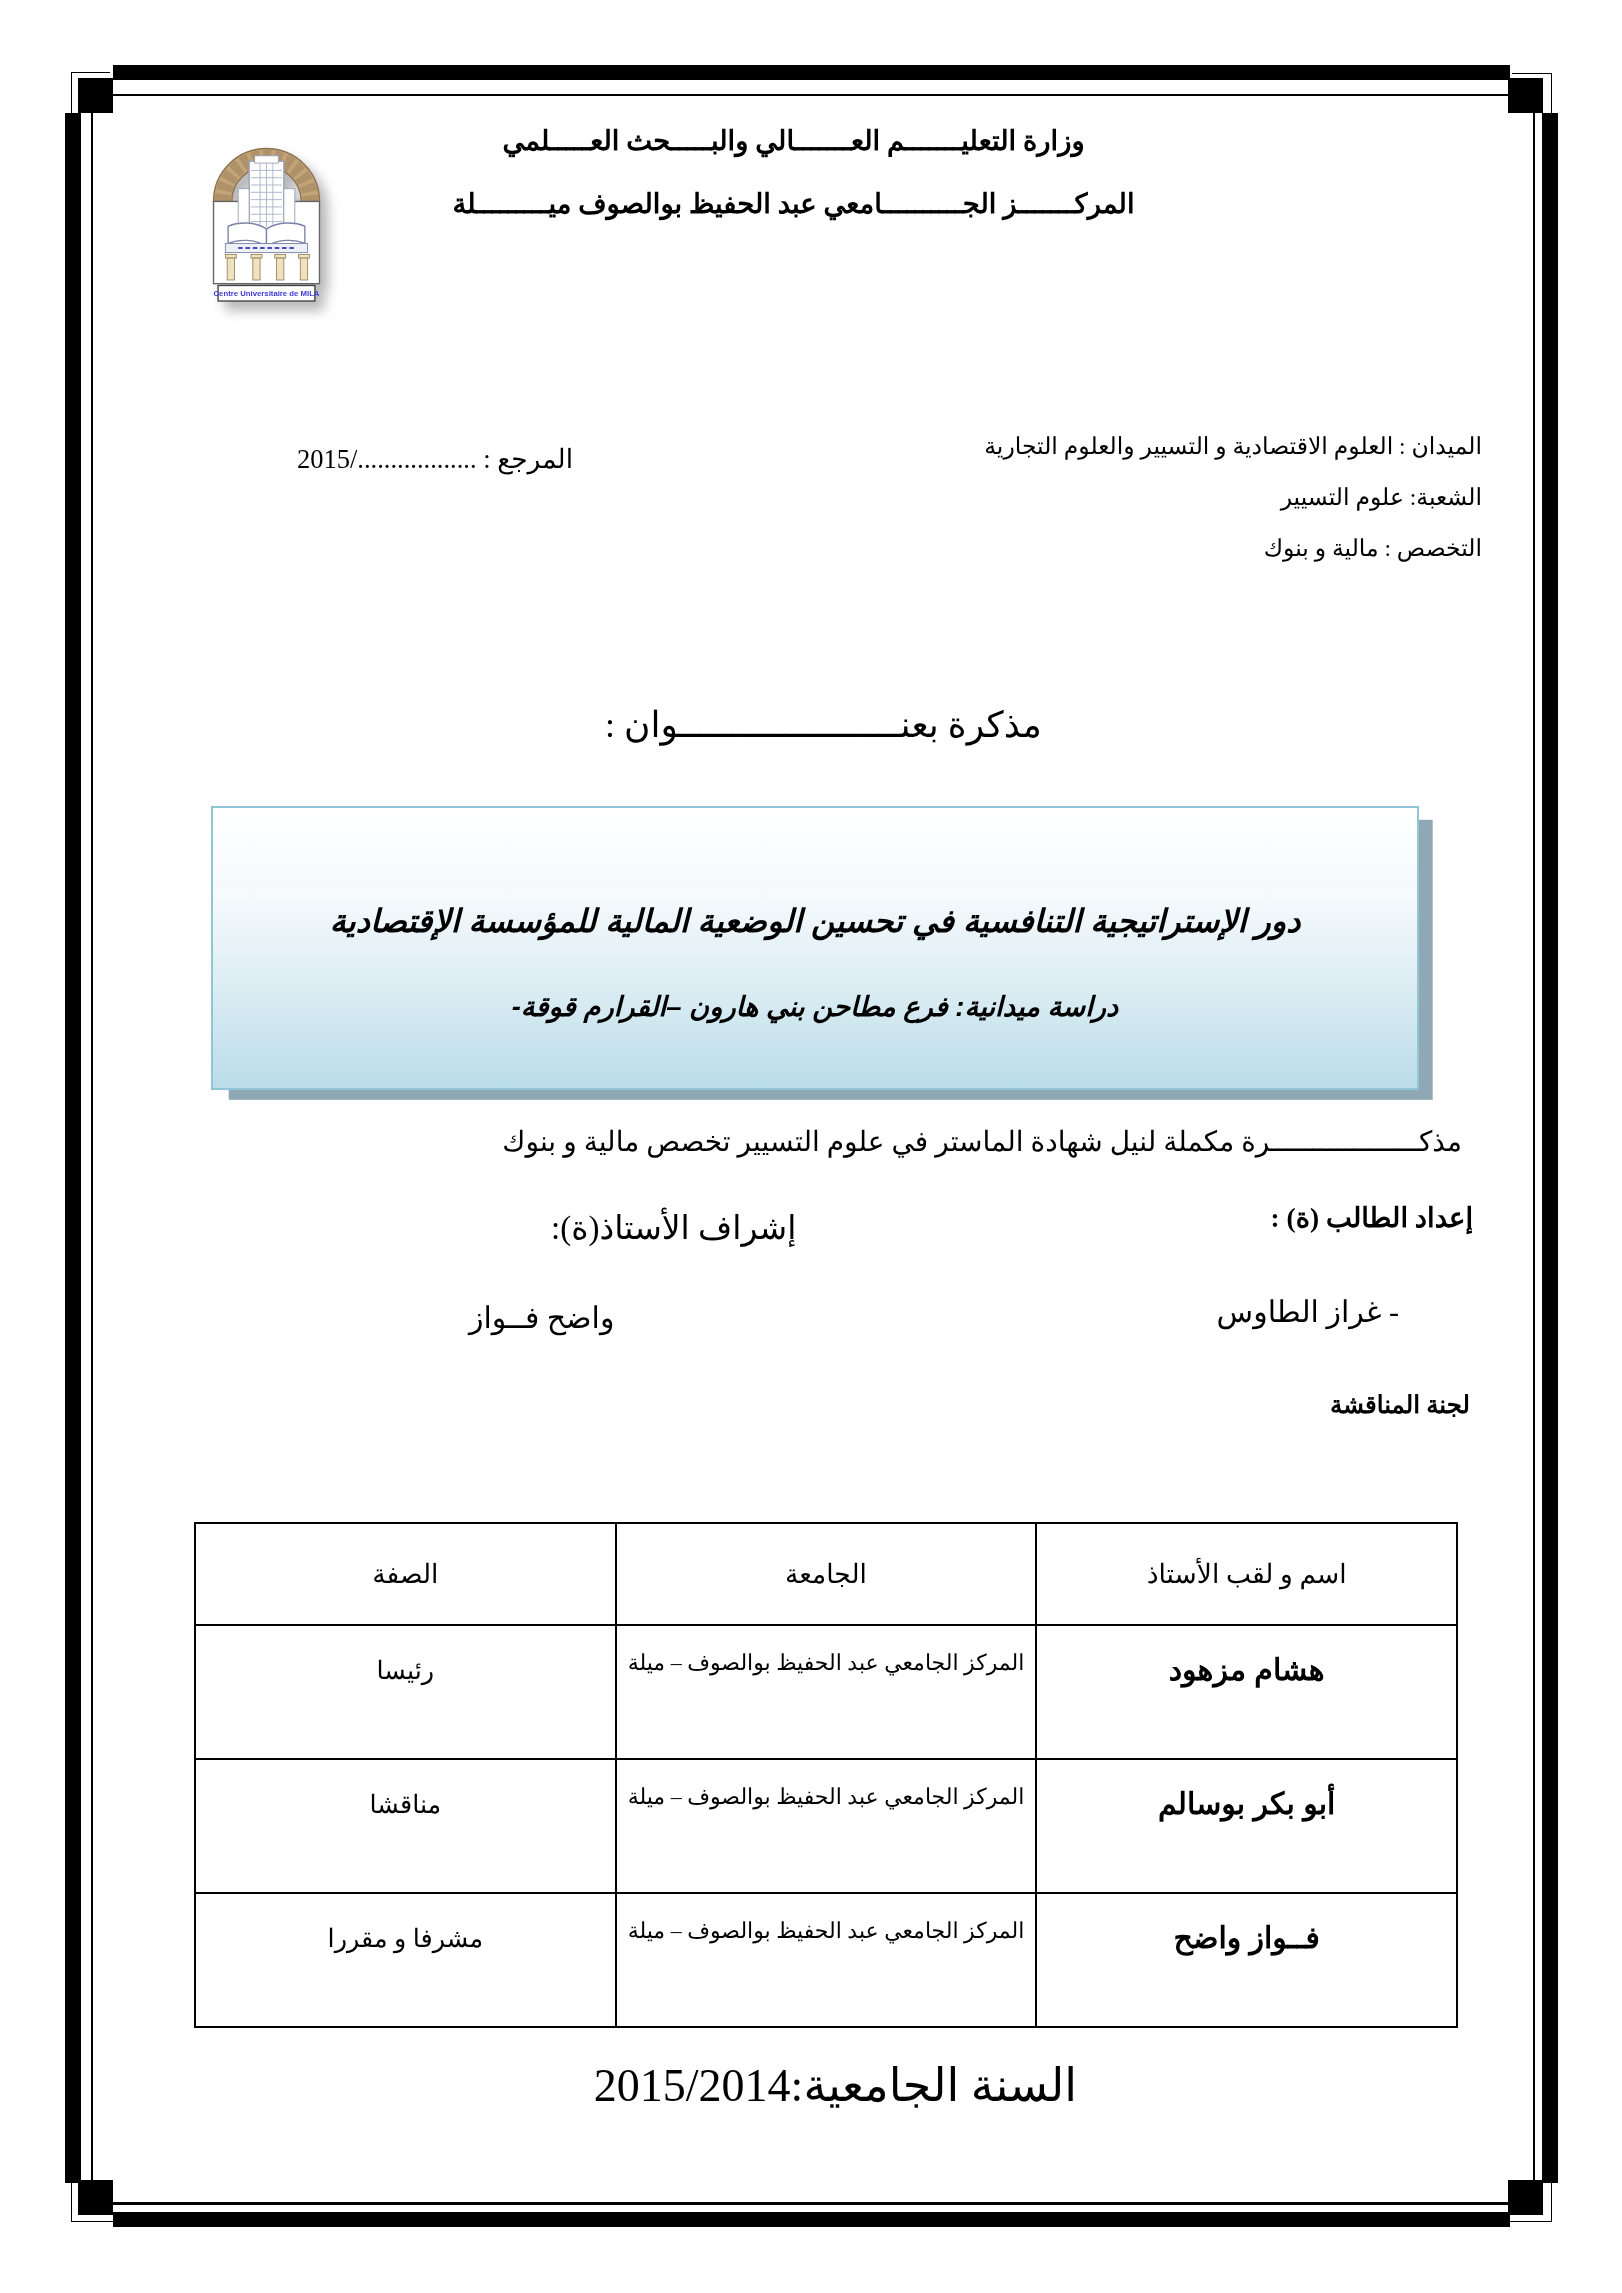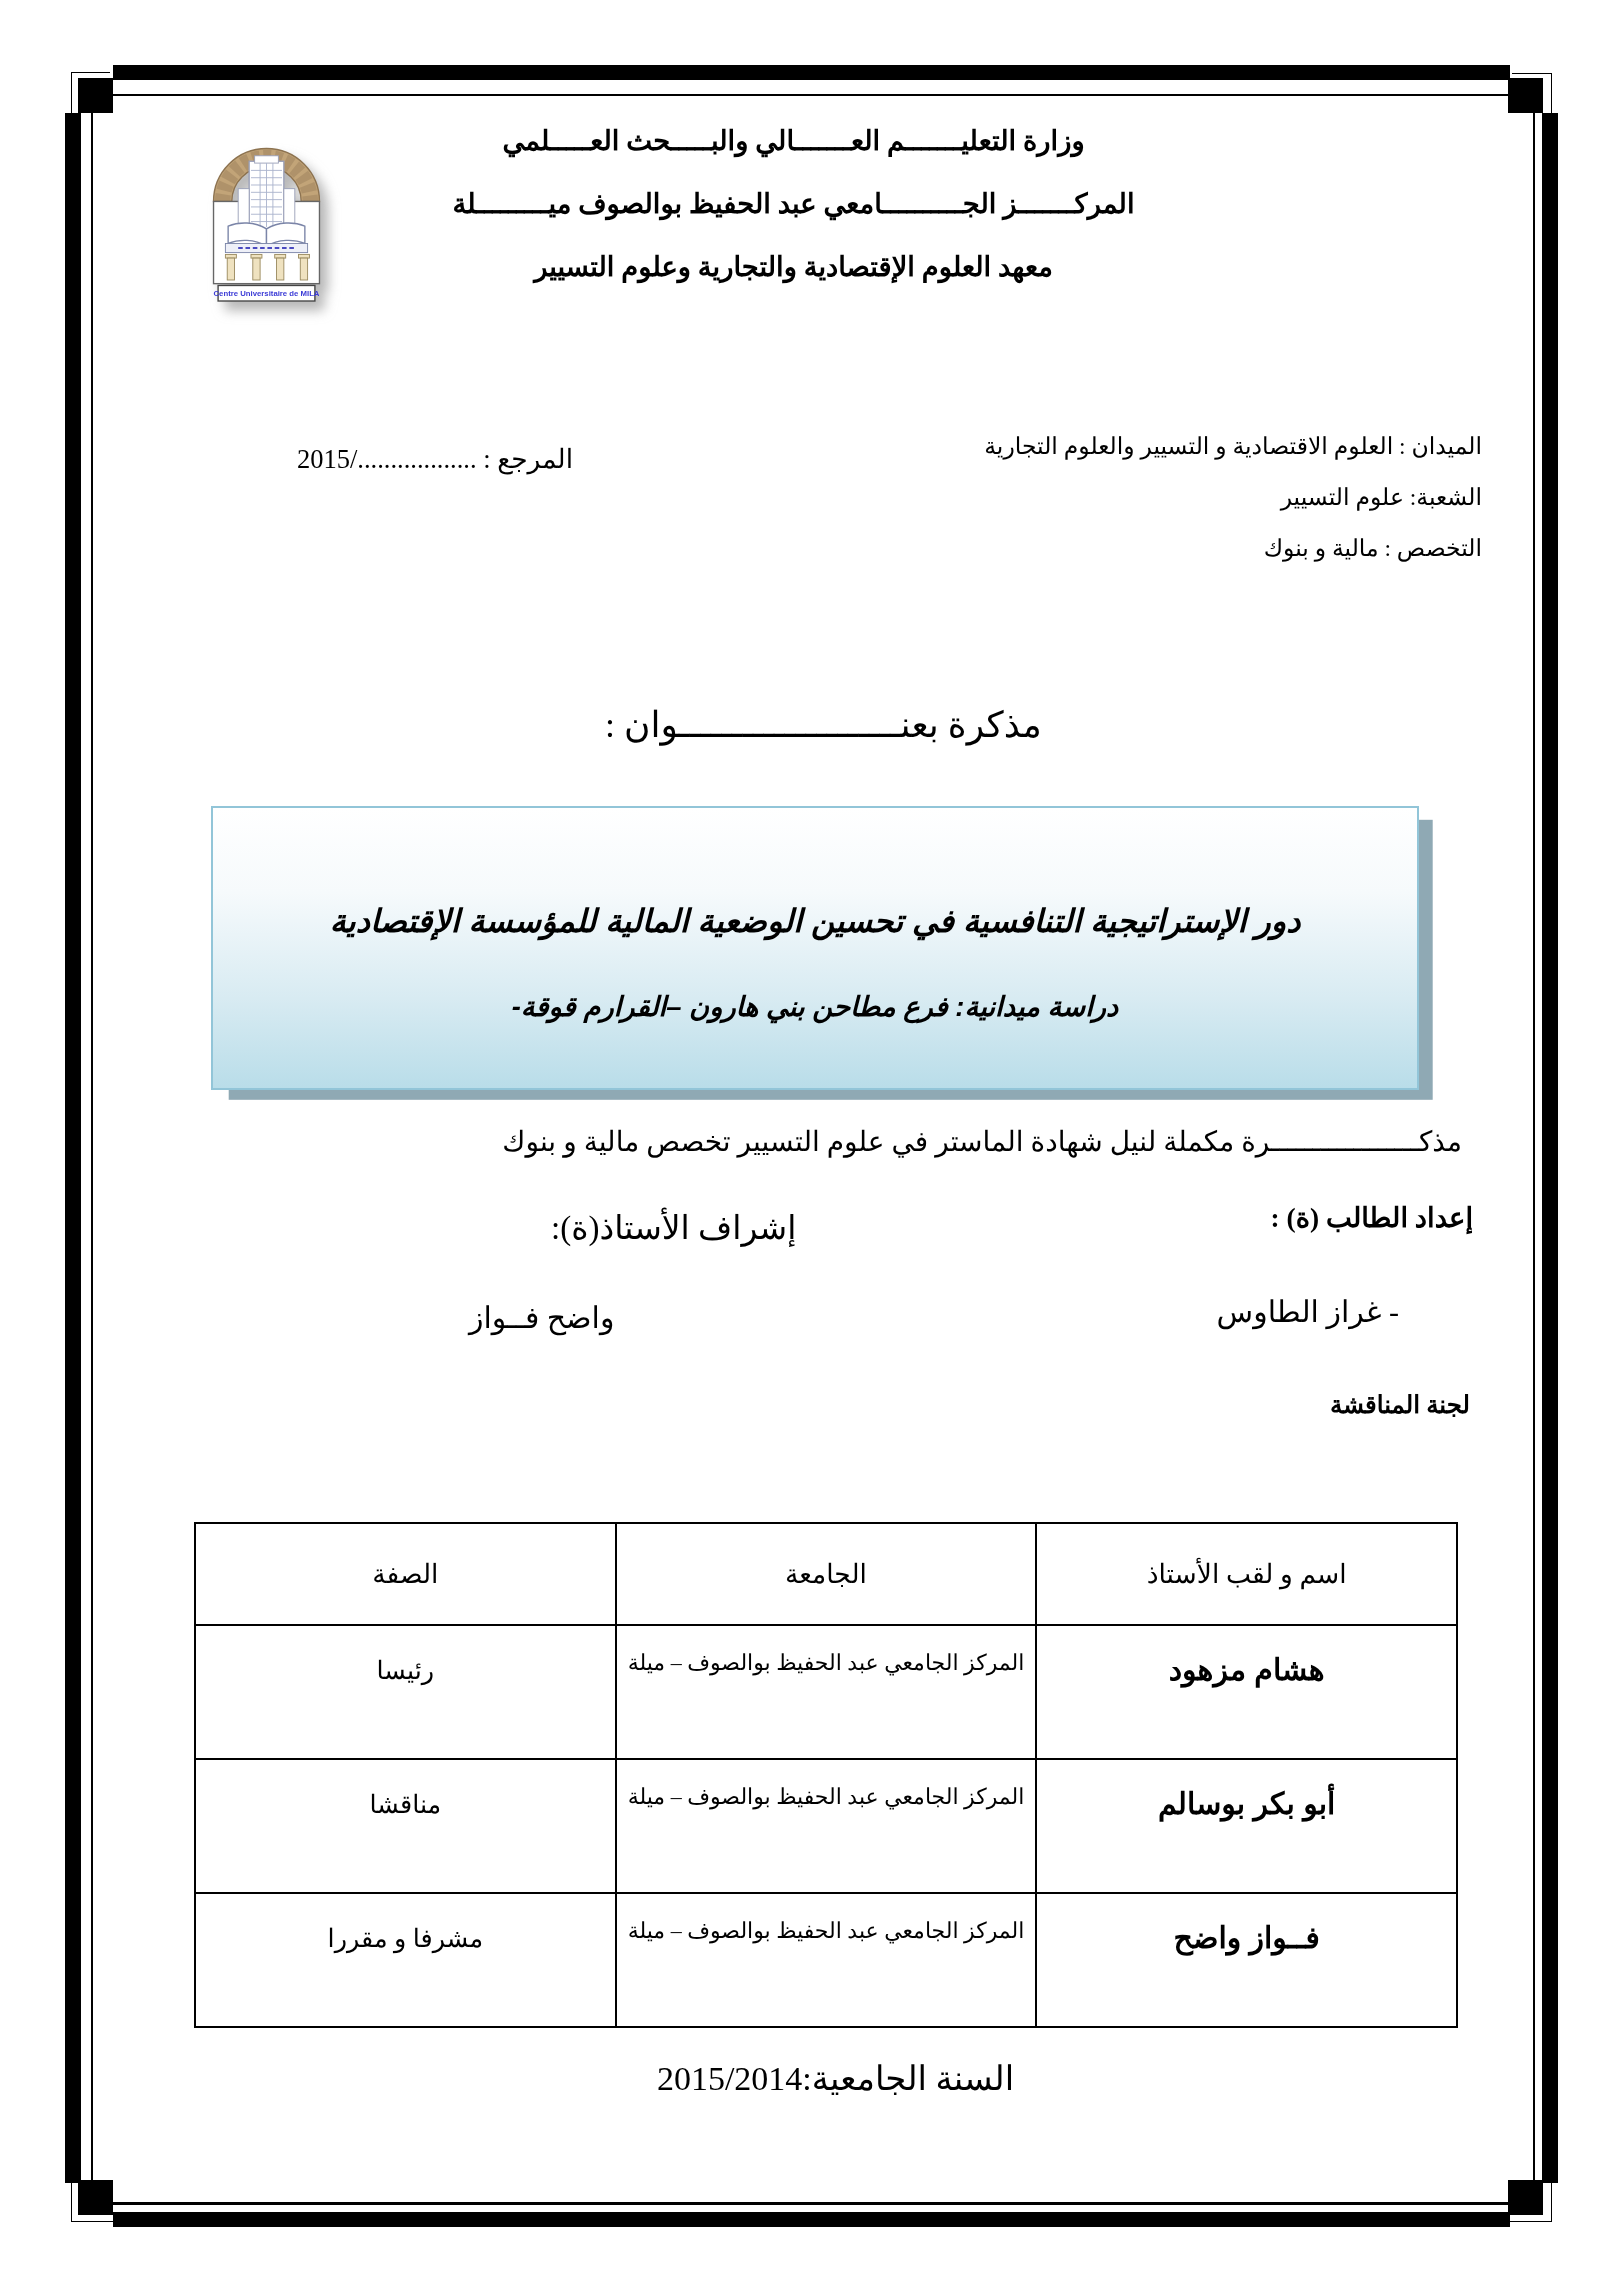--- a/index.html
+++ b/index.html
@@ -100,21 +100,21 @@
     height:98px;font-weight:normal;font-size:26.5px;vertical-align:middle;
   }
   .committee-table td{height:102px;vertical-align:top;padding-top:19.6px;}
   td.cell-name{font-family:"Liberation Sans", sans-serif;font-size:30px;font-weight:bold;padding-top:25.5px;}
   td.cell-university{font-size:22px;padding-top:23.5px;}
   td.cell-role{font-size:25.5px;padding-top:29px;}
 
   
   .year-line{
     position:absolute;left:49px;top:2058px;width:1573px;
-    text-align:center;direction:rtl;font-size:34px;
+    text-align:center;direction:rtl;font-size:46px;
   }
 </style>
 </head>
 <body>
 
 <div class="page">
 
   <div>
     <div class="frame-part f-top-thick"></div>
     <div class="frame-part f-top-thin"></div>
@@ -188,21 +188,20 @@
       <g>
         <rect x="22" y="162" width="106" height="17" fill="#ffffff" stroke="#444" stroke-width="1.5"></rect>
         <text x="75" y="174" text-anchor="middle" font-family="Liberation Sans, sans-serif" font-size="8.5" font-weight="bold" fill="#3B3BD6">Centre Universitaire de MILA</text>
       </g>
     </svg>
   </div>
 
   <div class="header-block">
     <div>وزارة التعليـــــــم العـــــــالي والبـــــحث العـــــلمي</div>
     <div>المركـــــــز الجــــــــــامعي عبد الحفيظ بوالصوف ميـــــــــلة</div>
-    <div>معهد العلوم الإقتصادية والتجارية وعلوم التسيير</div>
   </div>
 
   <div class="info-block">
     <div>الميدان : العلوم الاقتصادية و التسيير والعلوم التجارية</div>
     <div>الشعبة: علوم التسيير</div>
     <div>التخصص : مالية و بنوك</div>
   </div>
 
   <div class="reference">المرجع : ................../2015</div>
 

